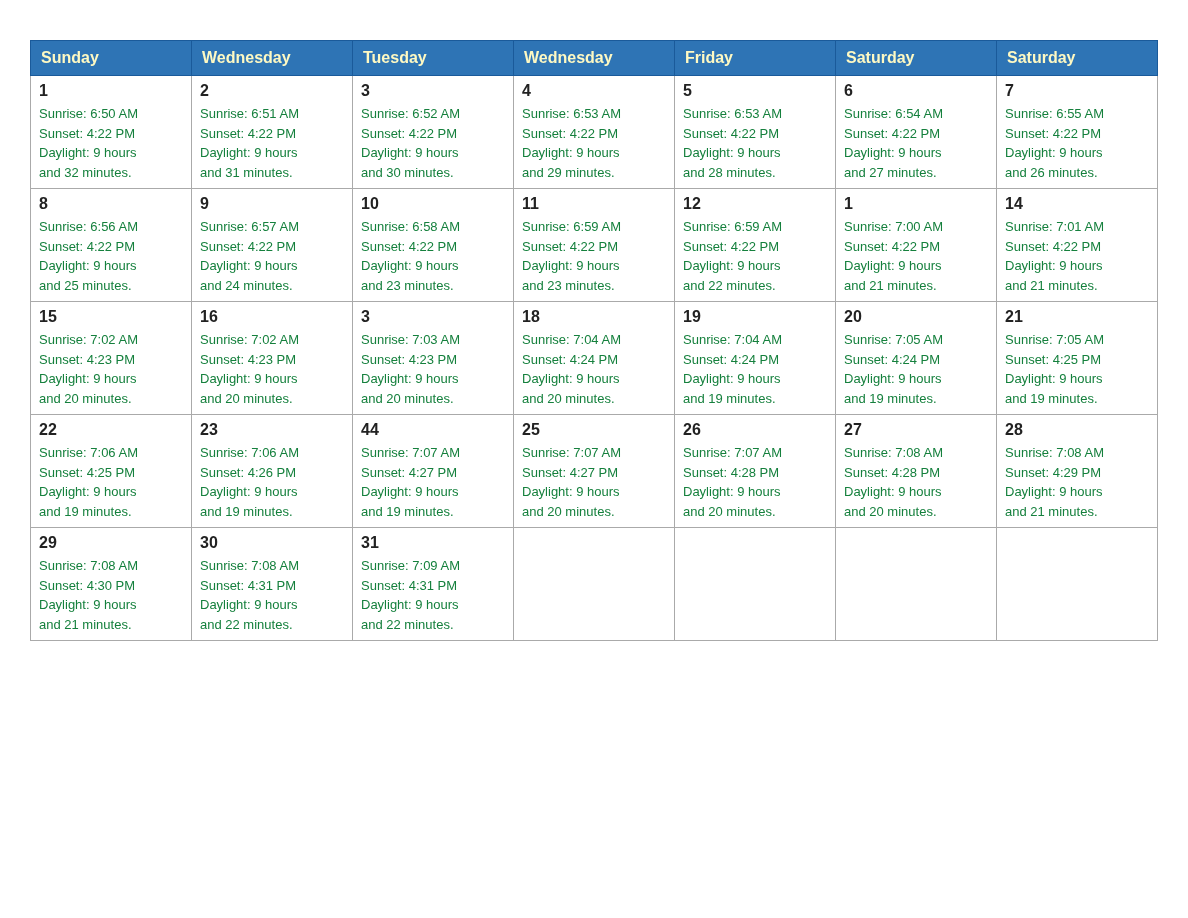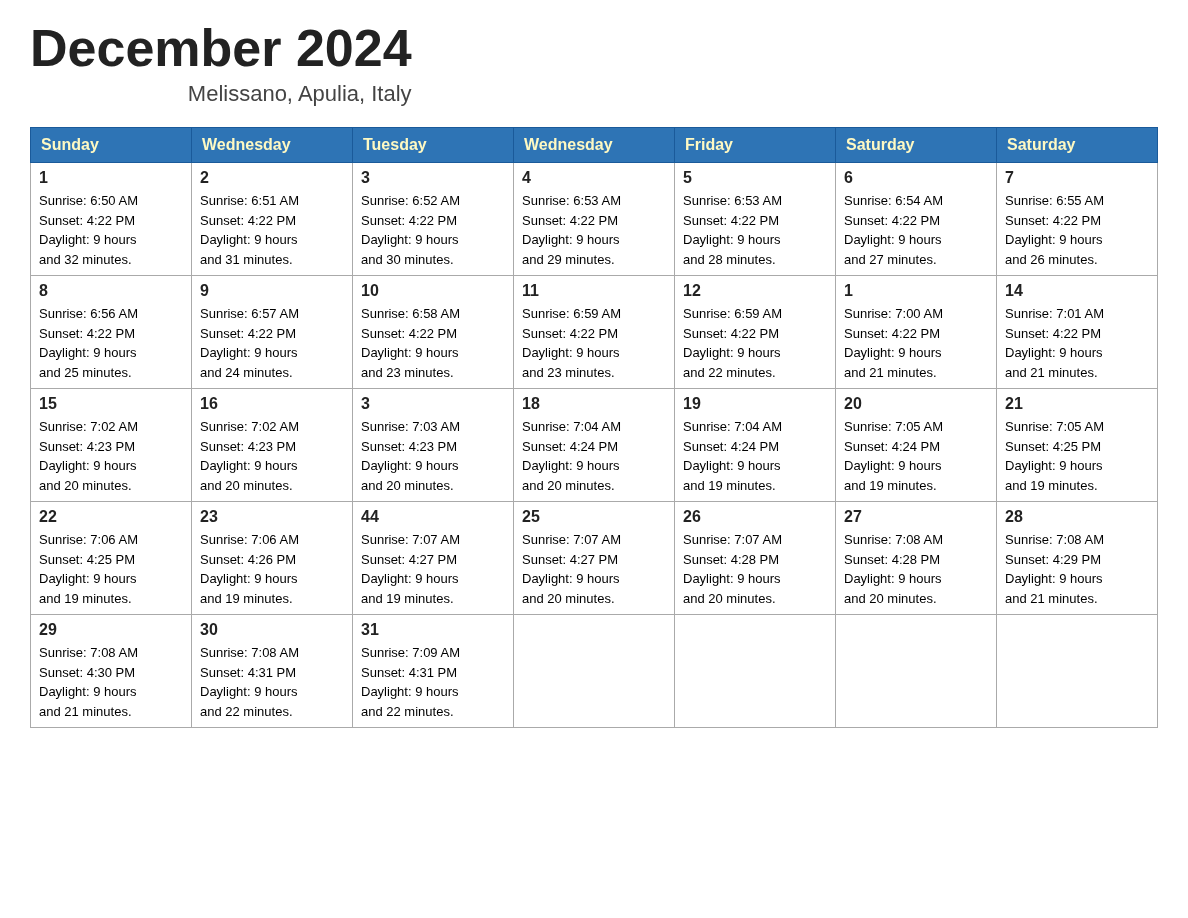--- a/index.html
+++ b/index.html
@@ -66,21 +66,21 @@
       background: #fff;
     }
     .day-number {
       font-size: 16px;
       font-weight: bold;
       color: #222;
       margin-bottom: 4px;
     }
     .day-info {
       font-size: 13px;
-      color: #000000;
+      color: #15803d;
       line-height: 1.5;
     }
     .logo-row {
       display: flex;
       align-items: center;
     }
     .logo-general {
       font-size: 30px;
       font-weight: bold;
       color: #333;
@@ -90,24 +90,20 @@
       margin-left: 3px;
     }
     .logo-arrow svg {
       vertical-align: middle;
     }
   </style>
 </head>
 <body>
 
 <div class="header">
-  <div class="title-block">
-    <div class="month-title">December 2024</div>
-    <div class="location">Melissano, Apulia, Italy</div>
-  </div>
 </div>
 
 <table class="calendar">
   <thead>
     <tr>
     <th>Sunday</th>
         <th>Wednesday</th>
         <th>Tuesday</th>
         <th>Wednesday</th>
         <th>Friday</th>

